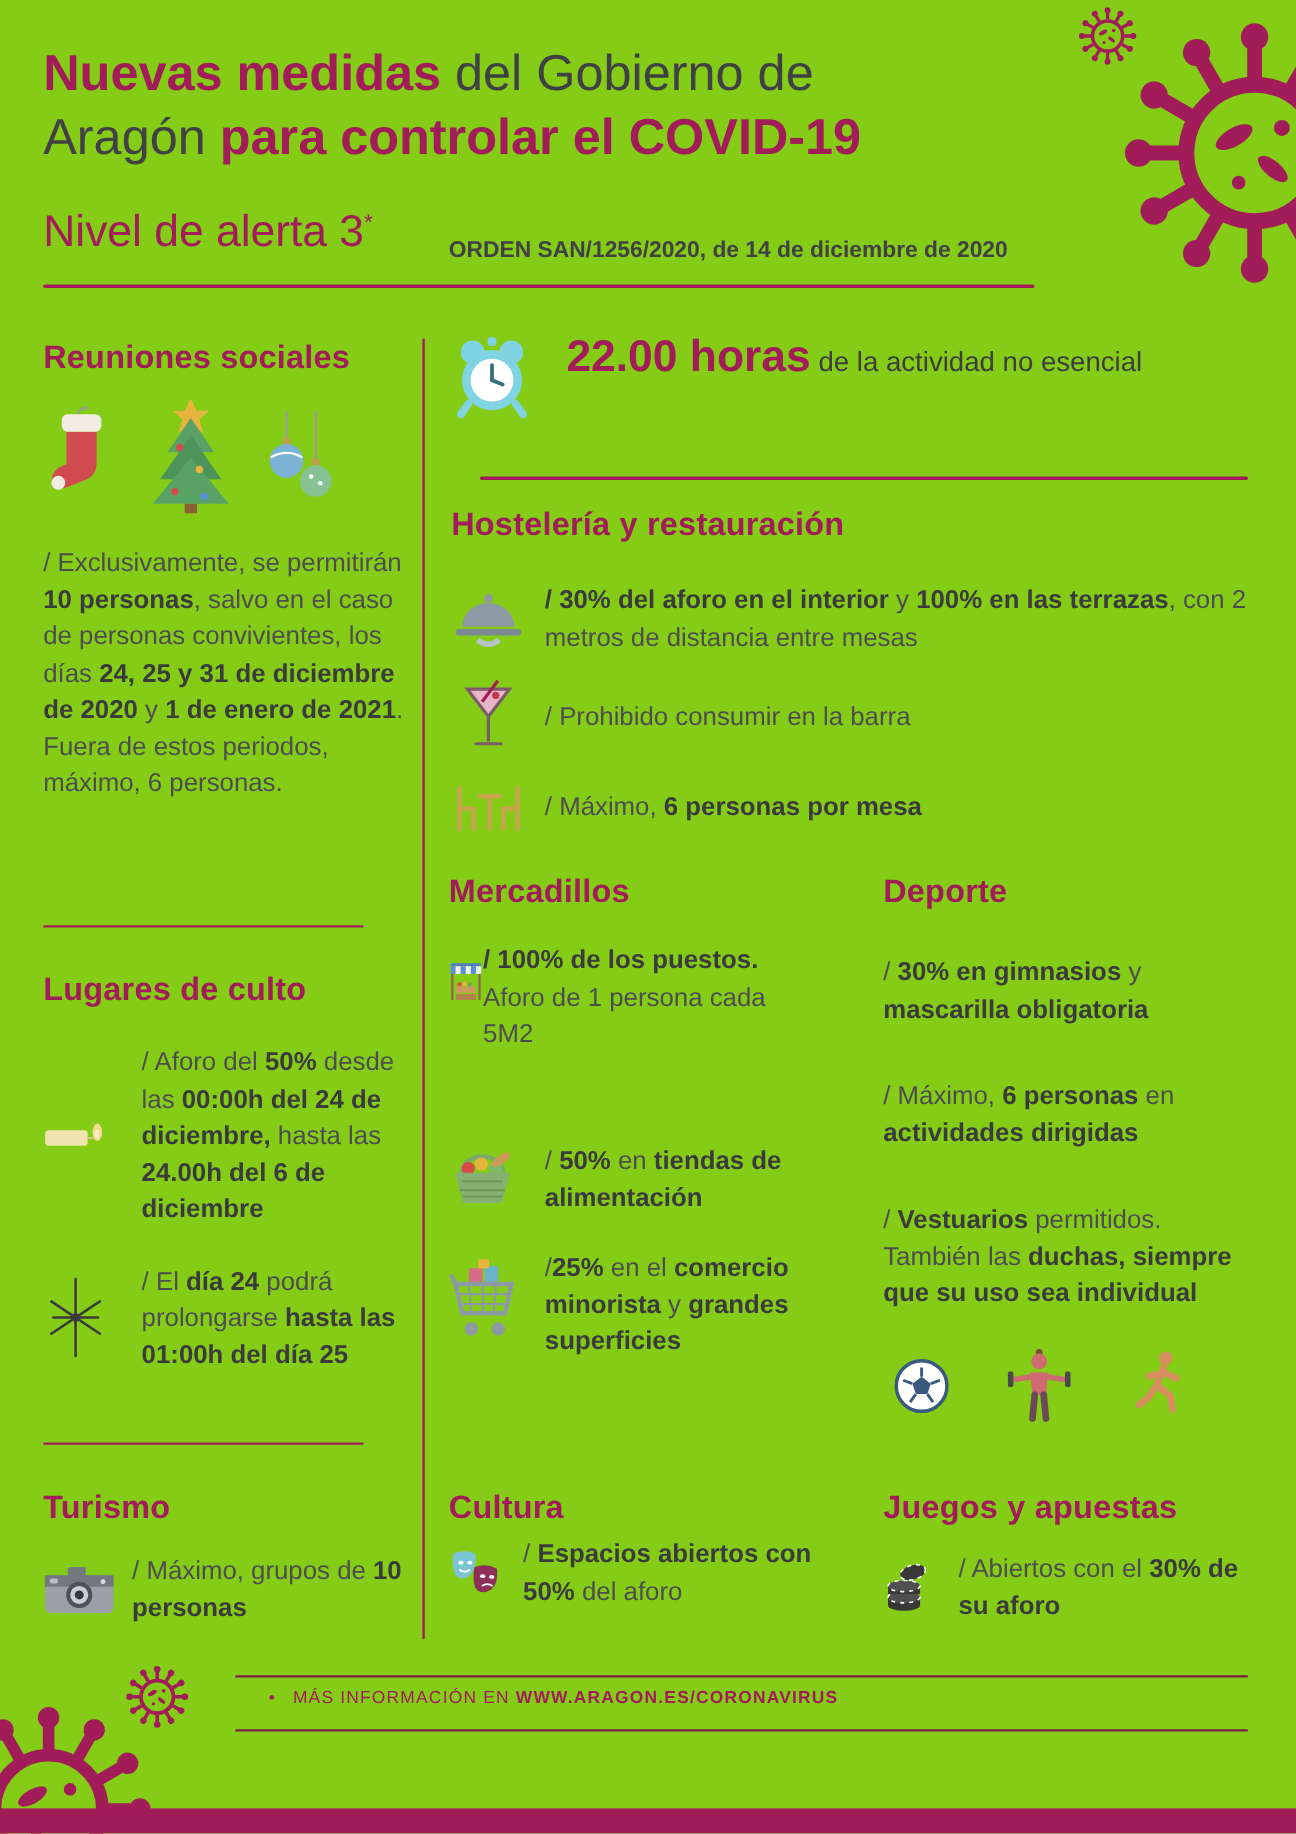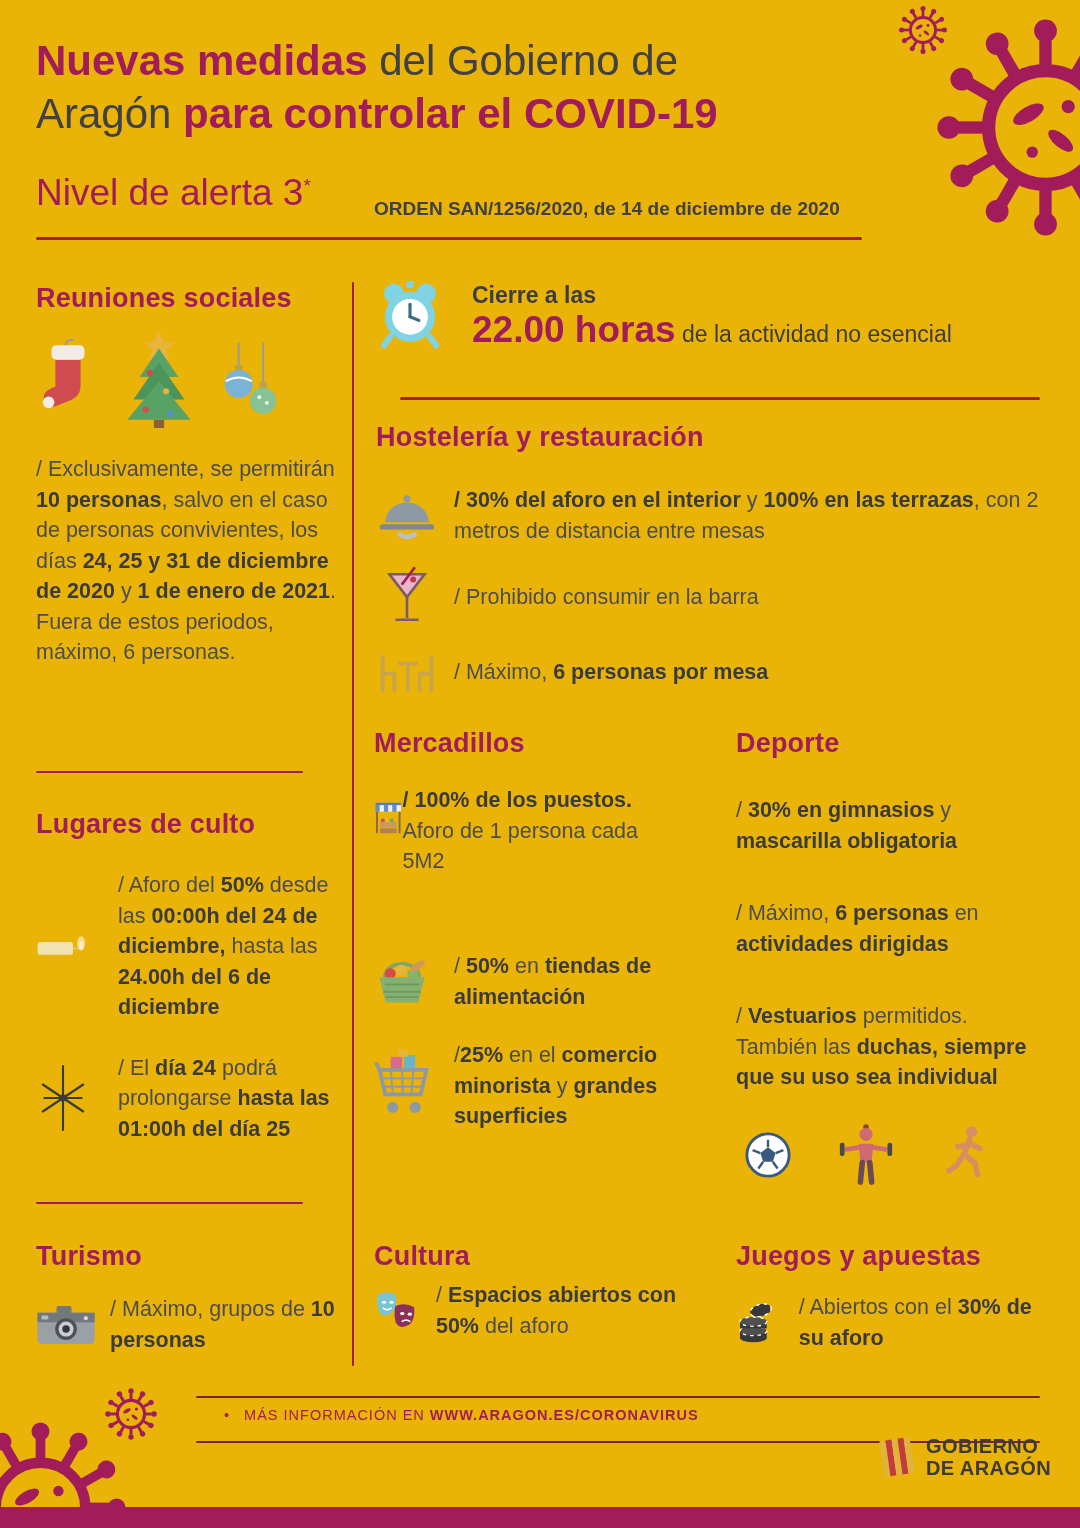--- a/index.html
+++ b/index.html
@@ -1,17 +1,17 @@
 <!DOCTYPE html>
 <html><head>
 <meta charset="utf-8">
 <style>
   *{box-sizing:border-box}
   body{margin:0;background:#fff;font-family:"Liberation Sans",sans-serif}
-  .page{position:relative;width:1080px;height:1528px;background:#eab308;overflow:hidden}
+  .page{position:relative;width:1080px;height:1528px;background:#84cc16;overflow:hidden}
   h1,h2,p{margin:0}
   .hl{color:#a21c59;font-weight:700}
   .b{font-weight:700;color:#3b3b3d}
   .rule{position:absolute;background:#a21c59;border-radius:2px}
   .sec{position:absolute}
   .sec-title{font-size:27px;font-weight:700;color:#a21c59;letter-spacing:.2px}
   .body-text{font-size:21.5px;line-height:1.42;color:#4d4d50}
   .title{position:absolute;left:36px;top:34px;width:850px;font-size:42px;line-height:1.27;font-weight:400;color:#404045}
   .alert-level{position:absolute;left:36px;top:172px;font-size:37px;color:#a21c59}
   .alert-level sup{font-size:19px}
@@ -122,21 +122,20 @@
         <circle cx="56" cy="16" r="11" fill="#7fd3e3"></circle>
       <rect x="34" y="2" width="8" height="8" rx="2" fill="#7fd3e3"></rect>
       <circle cx="38" cy="42" r="28" fill="#7fd3e3"></circle>
         <circle cx="38" cy="42" r="20" fill="#fff"></circle>
       <line x1="38" y1="42" x2="38" y2="28" stroke="#35707e" stroke-width="3.5" stroke-linecap="round"></line>
       <line x1="38" y1="42" x2="48" y2="46" stroke="#35707e" stroke-width="3.5" stroke-linecap="round"></line>
       <line x1="16" y1="64" x2="9" y2="74" stroke="#7fd3e3" stroke-width="7" stroke-linecap="round"></line>
       <line x1="60" y1="64" x2="67" y2="74" stroke="#7fd3e3" stroke-width="7" stroke-linecap="round"></line>
     </svg>
     <div class="closure-text">
-      <p class="closure-lead">Cierre a las</p>
       <p class="closure-line"><span class="closure-time">22.00 horas</span><span class="closure-scope"> de la actividad no esencial</span></p>
     </div>
   </div>
   <div class="rule r-closure"></div>
 
   <section class="sec sec-reuniones">
     <h2 class="sec-title">Reuniones sociales</h2>
     <div class="festive-row">
       <svg width="62" height="92" viewBox="0 0 64 92">
         <path d="M30 8 q2 -7 9 -5" stroke="#9a9a9a" stroke-width="2" fill="none"></path>
@@ -374,31 +373,16 @@
     </div>
   </section>
 
   <div class="rule r-footer-top"></div>
   <div class="footer-info">
     <span>•</span>
     <span><span>MÁS INFORMACIÓN EN </span><span class="url">WWW.ARAGON.ES/CORONAVIRUS</span></span>
   </div>
   <div class="rule r-footer-bottom"></div>
 
-  <div class="logo">
-    <svg width="38" height="46" viewBox="0 0 40 46">
-      <g transform="rotate(-8 20 23)">
-        <rect x="4" y="4" width="6.4" height="38" fill="#e0b43c"></rect>
-        <rect x="10.4" y="4" width="6.4" height="38" fill="#c43b3b"></rect>
-        <rect x="16.8" y="4" width="6.4" height="38" fill="#e0b43c"></rect>
-        <rect x="23.2" y="4" width="6.4" height="38" fill="#c43b3b"></rect>
-        <rect x="29.6" y="4" width="6.4" height="38" fill="#e0b43c"></rect>
-      </g>
-    </svg>
-    <div class="logo-text">
-      <div>GOBIERNO</div>
-      <div>DE ARAGÓN</div>
-    </div>
-  </div>
 
   <div class="bottom-bar"></div>
 
 </div>
 
 </body></html>

